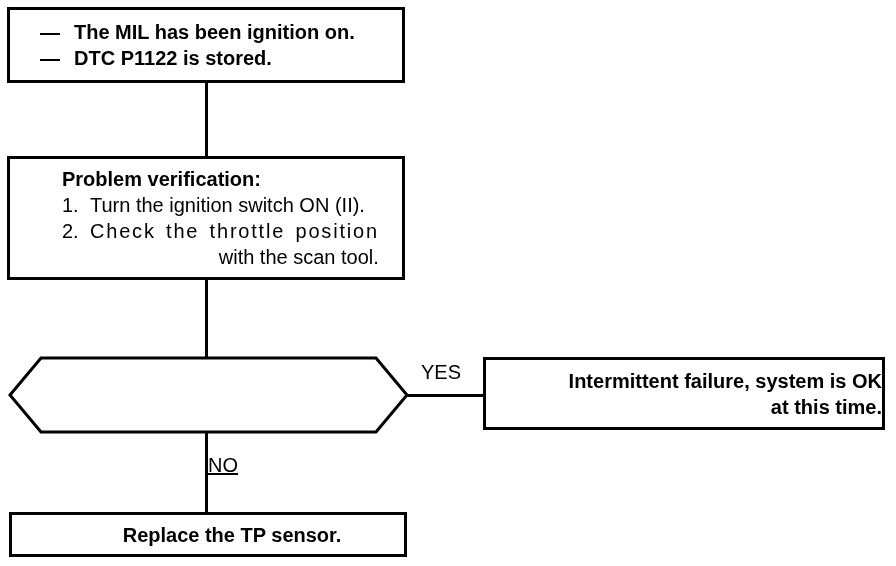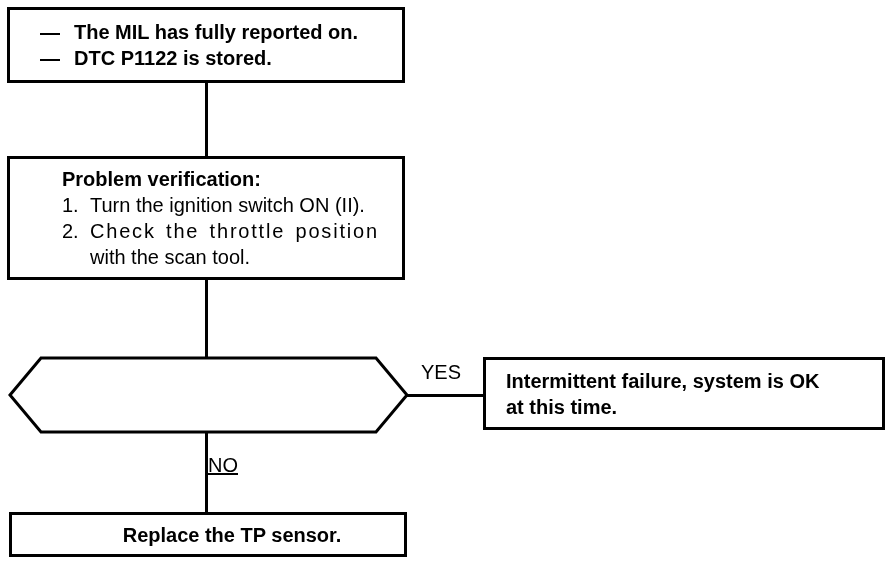--- a/index.html
+++ b/index.html
@@ -36,21 +36,21 @@
   
   .symptom-box { left: 7px; top: 7px; width: 398px; height: 76px; padding-left: 30px; }
   .bullet-row { display: flex; }
   .bullet-dash { width: 34px; flex: 0 0 34px; }
 
   
   .verification-box { left: 7px; top: 156px; width: 398px; height: 124px; padding-left: 52px; }
   .step-row { display: flex; align-items: flex-start; }
   .step-num { width: 28px; flex: 0 0 28px; }
   .spread { letter-spacing: 1.8px; word-spacing: 3px; }
-  .block { display: block; }
+  .block { display: block; text-align: right; }
 
   
   .hex-wrap { position: absolute; left: 8px; top: 356px; width: 401px; height: 78px; }
   .hex-svg { position: absolute; left: 0; top: 0; }
   .hex-text { position: absolute; left: 46px; top: 12px; }
 
   
   .result-box { left: 483px; top: 357px; width: 402px; height: 73px; padding-left: 20px; }
   .action-box { left: 9px; top: 512px; width: 398px; height: 45px; align-items: center; }
 
@@ -67,21 +67,21 @@
   .no-label  { left: 208px; top: 454px; font-weight: normal; text-decoration: underline; }
 </style>
 </head>
 <body>
 
 <div class="canvas">
 
   <div class="node symptom-box">
     <div class="bullet-row txt bold">
       <span class="bullet-dash">—</span>
-      <span>The MIL has fully reported on.</span>
+      <span>The MIL has been ignition on.</span>
     </div>
     <div class="bullet-row txt bold">
       <span class="bullet-dash">—</span>
       <span>DTC P1122 is stored.</span>
     </div>
   </div>
 
   <div class="conn conn-v1"></div>
 
   <div class="node verification-box">

